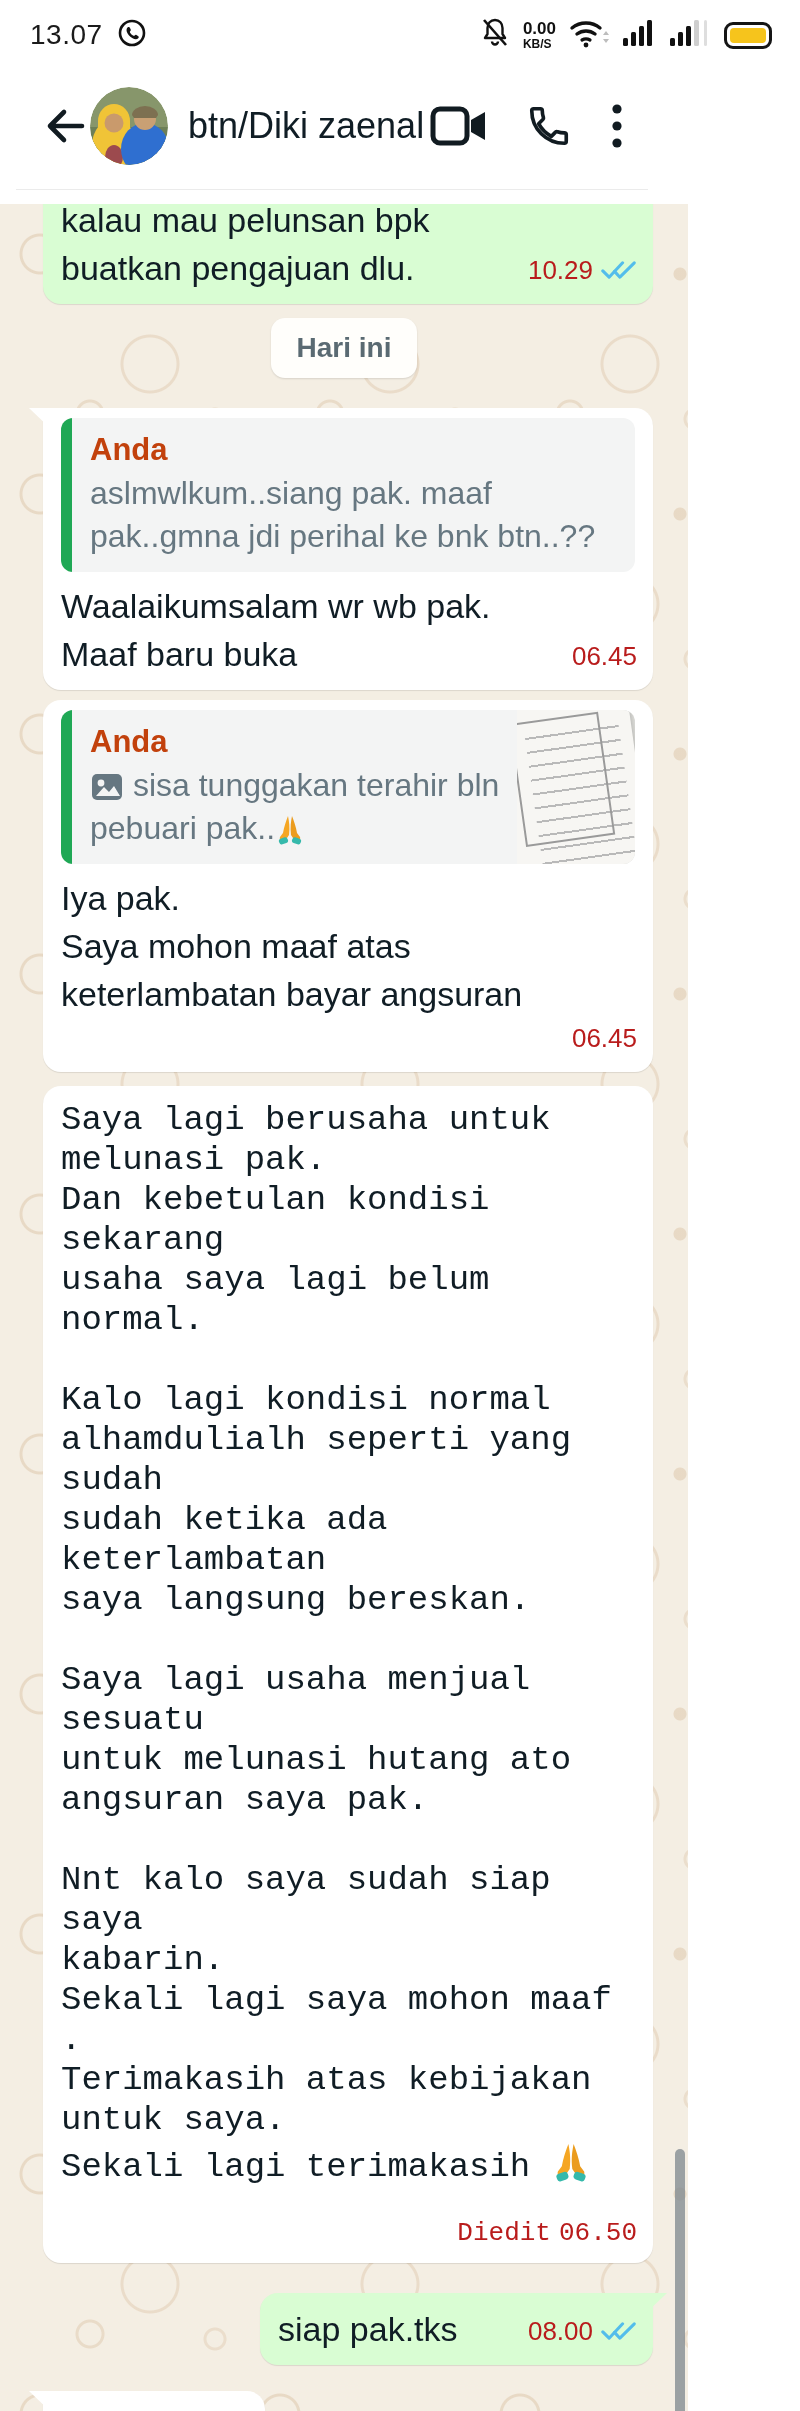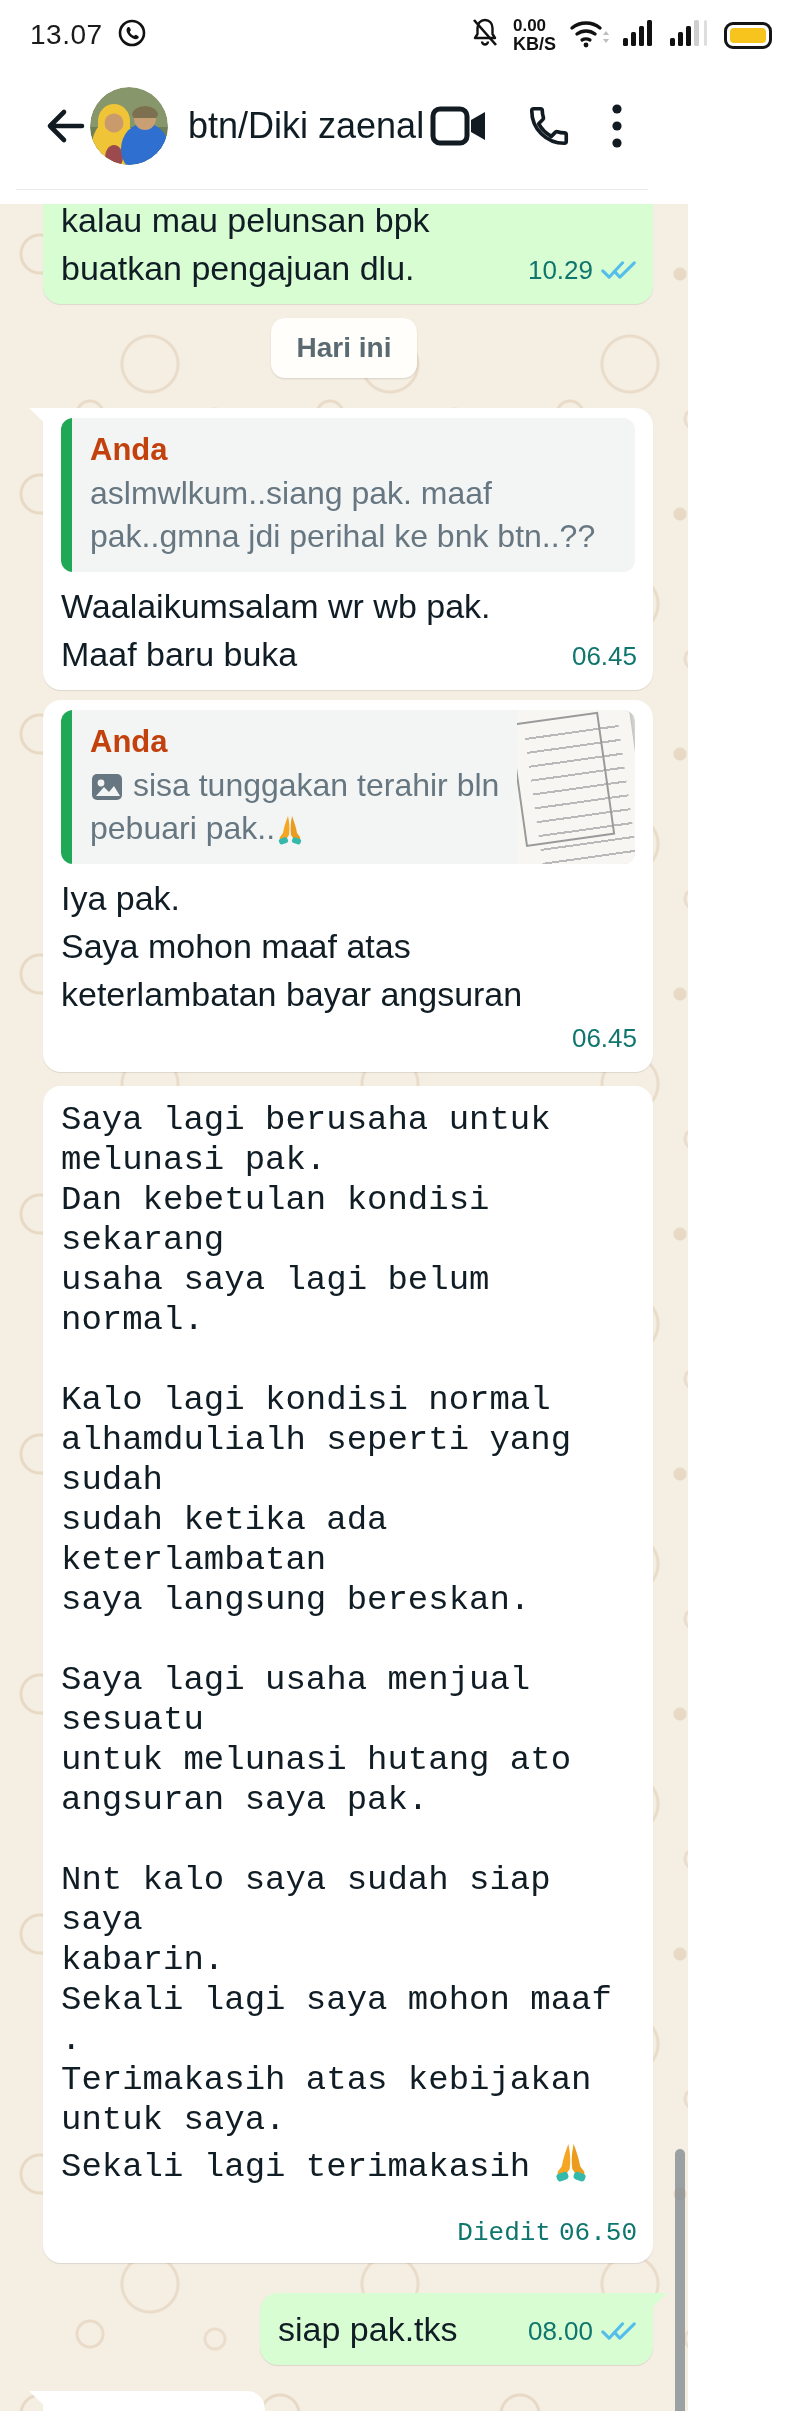--- a/index.html
+++ b/index.html
@@ -9,21 +9,21 @@
   .screen { position:absolute; inset:0; width:800px; height:2411px; background:#ffffff; }
 
   
   .status-bar { position:absolute; top:0; left:0; width:800px; height:62px; background:#ffffff;
     display:flex; align-items:center; justify-content:space-between; padding:8px 28px 0 30px; }
   .sb-left { display:flex; align-items:center; gap:14px; }
   .sb-time { font-size:28px; color:#1b1b1b; letter-spacing:.5px; }
   .sb-right { display:flex; align-items:center; gap:13px; }
   .speed { display:flex; flex-direction:column; align-items:flex-start; line-height:1; color:#111; }
   .speed .s-top { font-size:17px; font-weight:bold; }
-  .speed .s-bot { font-size:18px; font-weight:bold; margin-top:1px; }
+  .speed .s-bot { font-size:12px; font-weight:bold; margin-top:1px; }
   .battery { width:48px; height:27px; border:3px solid #151515; border-radius:9px; padding:3px; }
   .battery-fill { width:100%; height:100%; background:#f6c41c; border-radius:4px; }
 
   
   .chat-header { position:absolute; top:62px; left:16px; width:632px; height:128px; background:#ffffff;
     display:flex; align-items:center; padding:0 20px; border-bottom:1px solid #ebebeb; }
   .back-btn { width:52px; height:52px; display:flex; align-items:center; justify-content:center; }
   .avatar { width:78px; height:78px; border-radius:50%; overflow:hidden; margin-left:2px; flex:0 0 auto; }
   .chat-title { font-size:36px; color:#101d25; margin-left:20px; flex:1 1 auto;
     white-space:nowrap; overflow:hidden; }
@@ -53,21 +53,21 @@
 
   .tail-in  { border-top-left-radius:5px; }
   .tail-in::before { content:''; position:absolute; top:0; left:-15px; width:24px; height:22px;
     background:#ffffff; clip-path:polygon(4% 0, 100% 0, 100% 100%); }
   .tail-out { border-top-right-radius:5px; }
   .tail-out::before { content:''; position:absolute; top:0; right:-15px; width:24px; height:22px;
     background:#d9fdd3; clip-path:polygon(0 0, 96% 0, 0 100%); }
 
   .msg-text { white-space:pre-line; }
   .meta { position:absolute; right:16px; bottom:10px; display:flex; align-items:center; gap:8px; }
-  .meta .time { font-size:26px; color:#0f766e; }
+  .meta .time { font-size:26px; color:#b91c1c; }
 
   
   .quote { display:flex; background:#f3f4f4; border-radius:12px; overflow:hidden; margin-bottom:10px; }
   .quote-bar { width:11px; background:#1fa855; flex:0 0 auto; }
   .quote-body { padding:10px 16px 14px 18px; flex:1 1 auto; min-width:0; }
   .quote-author { font-size:31px; font-weight:bold; color:#c2410c; line-height:44px; }
   .quote-text { font-size:32px; line-height:43px; color:#667781; white-space:pre-line; }
   .quote-thumb { width:118px; flex:0 0 auto; background:#dededa; position:relative; overflow:hidden; }
   .paper { position:absolute; left:-12px; top:-10px; width:135px; height:185px; background:#f7f6f3;
     transform:rotate(-8deg); box-shadow:0 0 6px rgba(0,0,0,.25);

